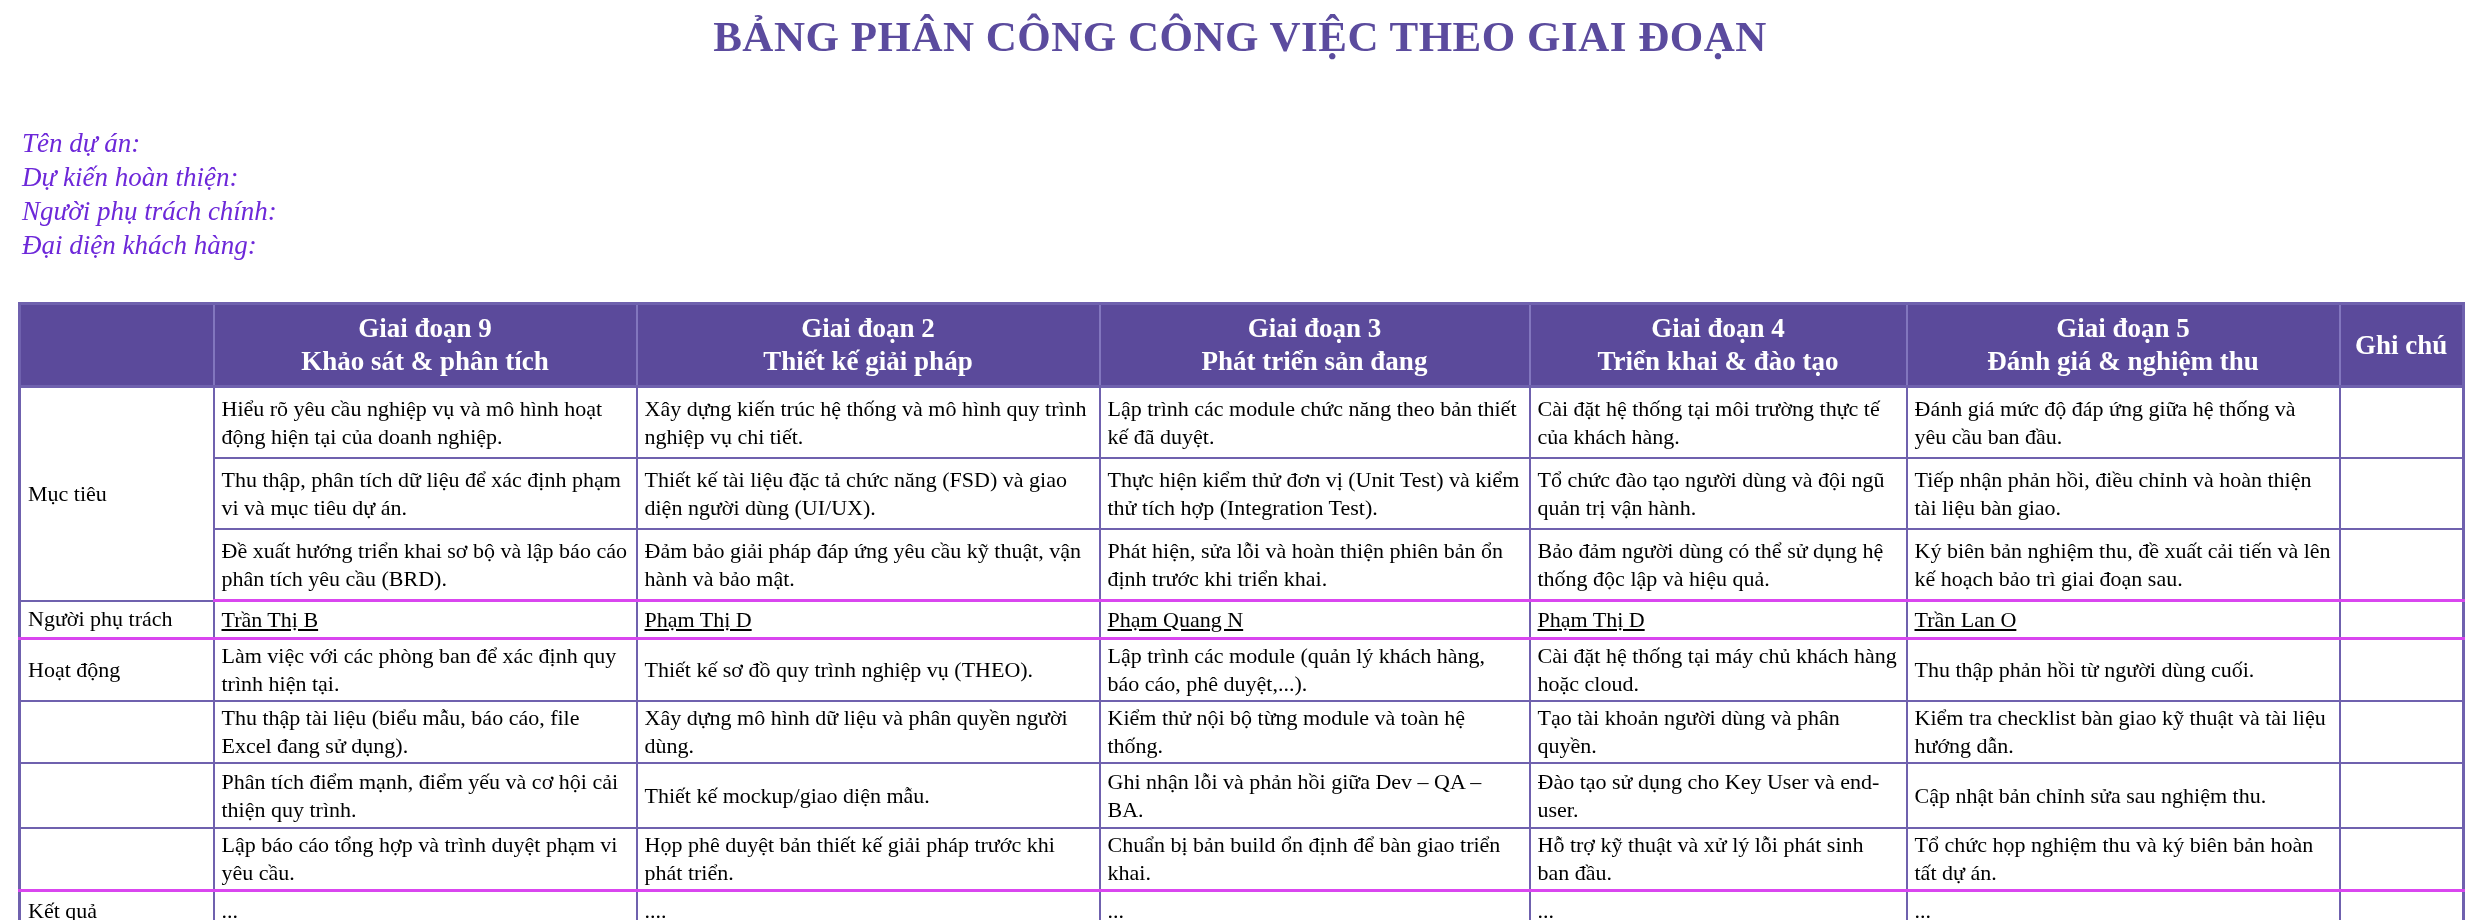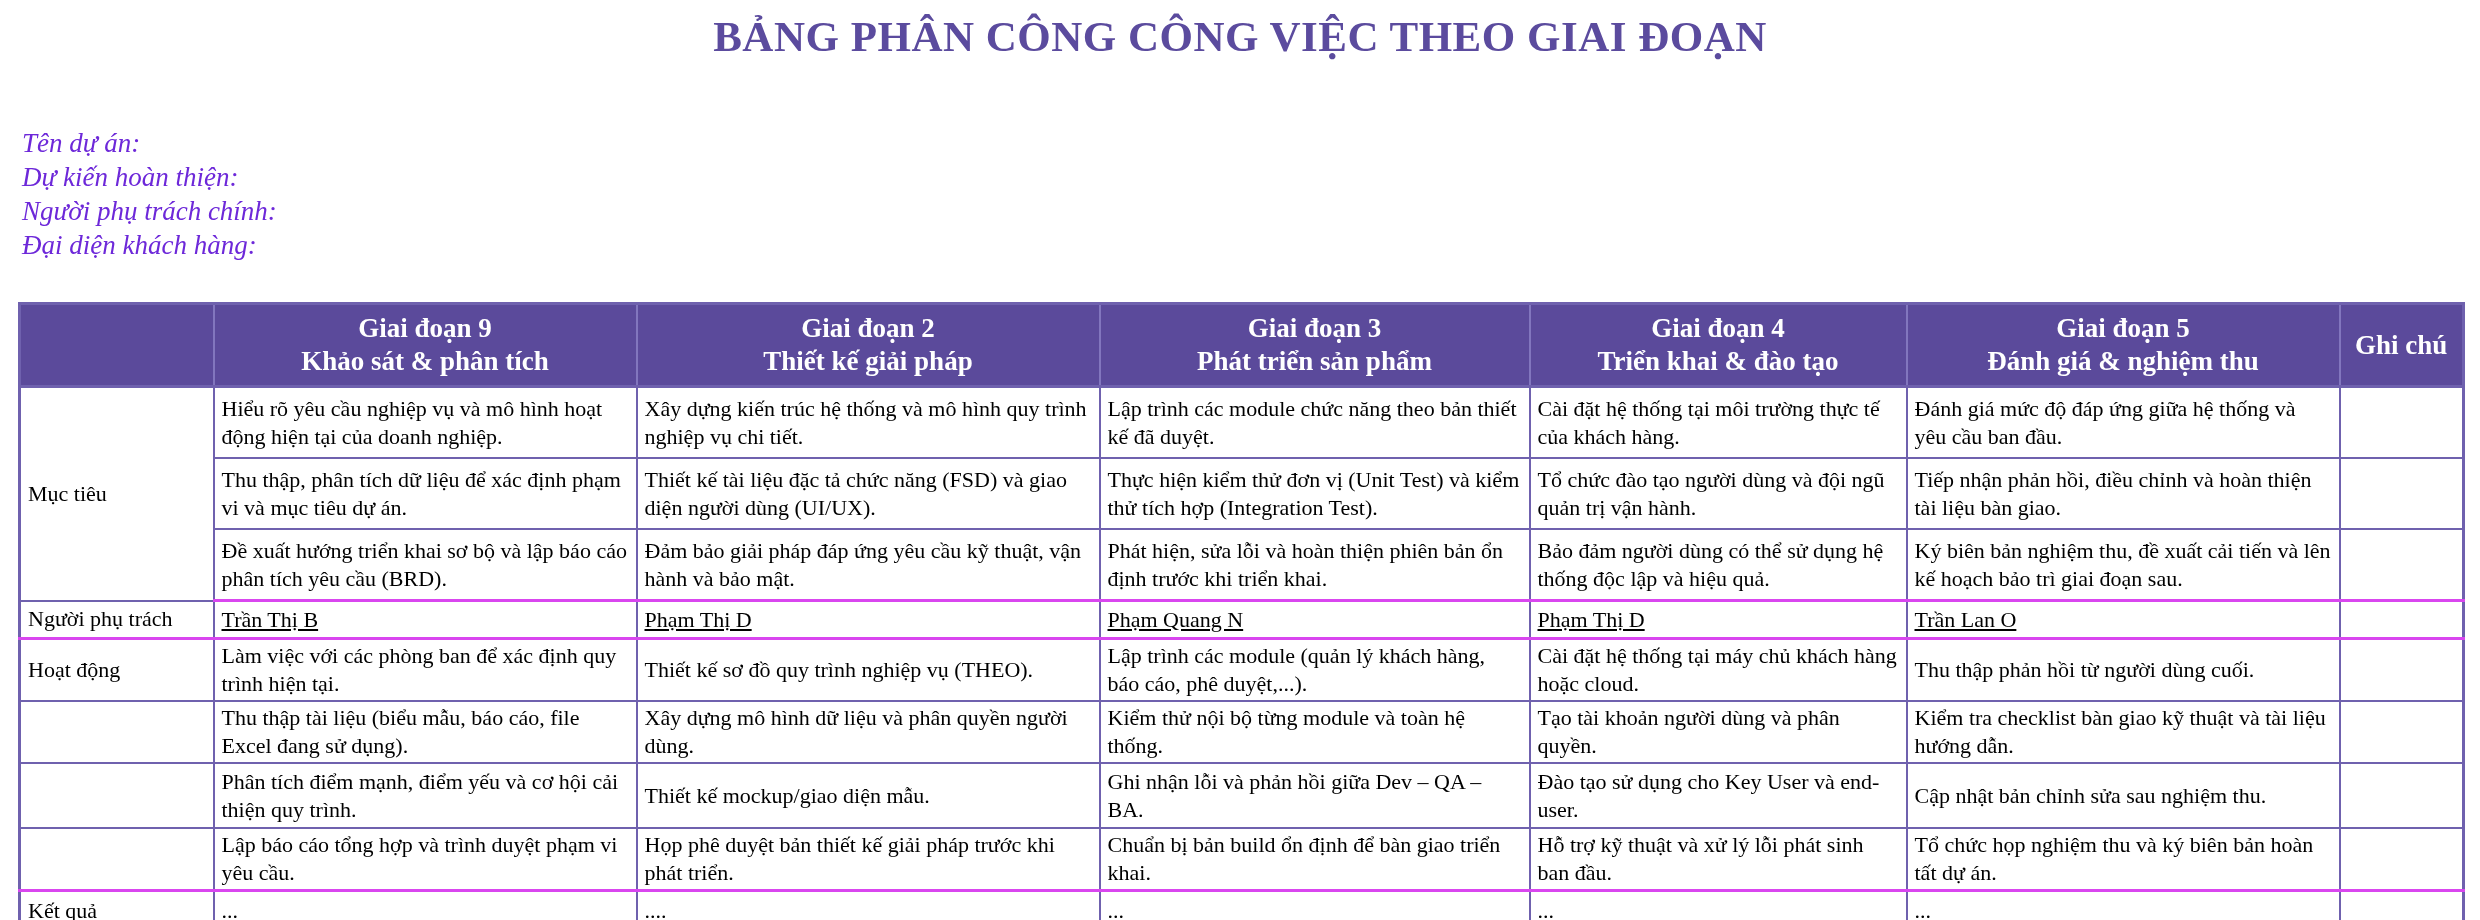--- a/index.html
+++ b/index.html
@@ -86,21 +86,21 @@
     <th>
       <div>Giai đoạn 9</div>
       <div>Khảo sát &amp; phân tích</div>
     </th>
     <th>
       <div>Giai đoạn 2</div>
       <div>Thiết kế giải pháp</div>
     </th>
     <th>
       <div>Giai đoạn 3</div>
-      <div>Phát triển sản phẩm</div>
+      <div>Phát triển sản đang</div>
     </th>
     <th>
       <div>Giai đoạn 4</div>
       <div>Triển khai &amp; đào tạo</div>
     </th>
     <th>
       <div>Giai đoạn 5</div>
       <div>Đánh giá &amp; nghiệm thu</div>
     </th>
     <th>Ghi chú</th>

